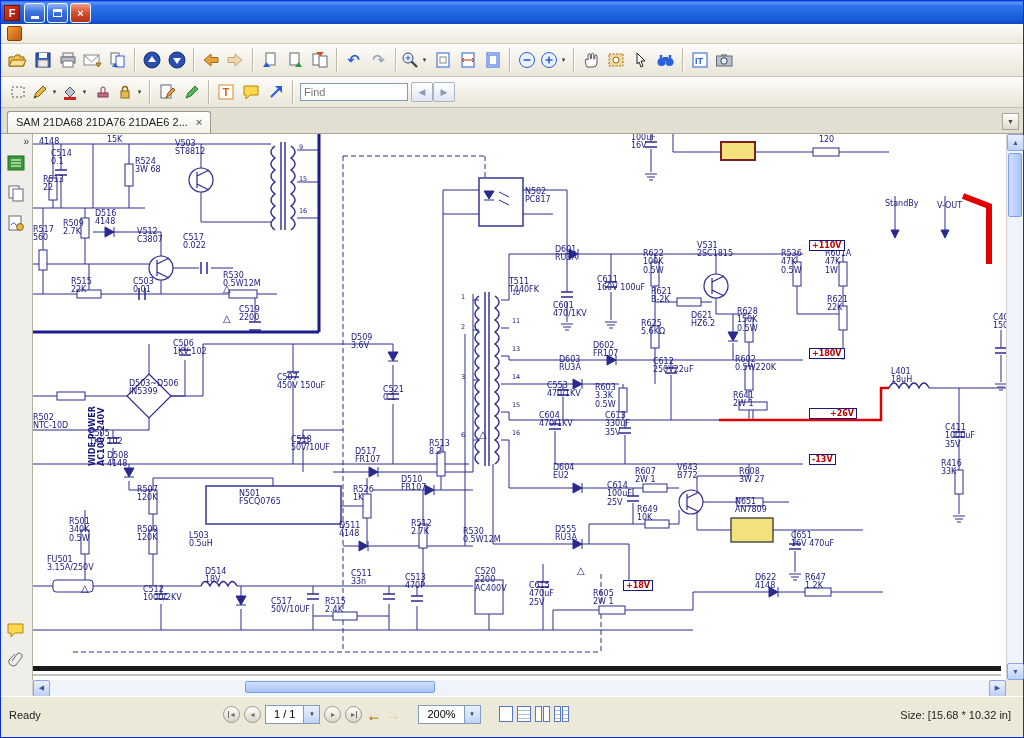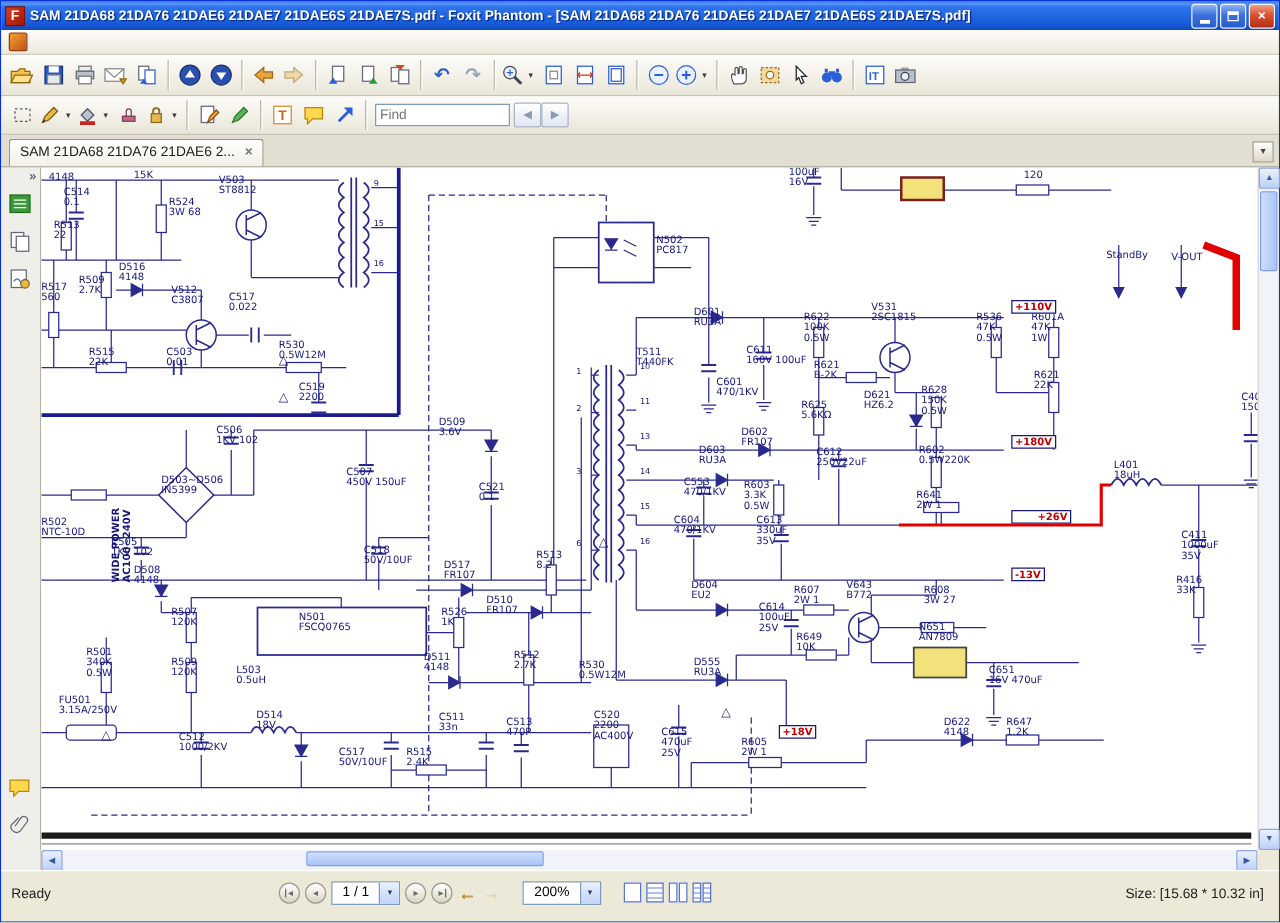--- a/index.html
+++ b/index.html
@@ -107,21 +107,20 @@
   .lic2 i { width:7px; height:16px; border:1px solid #5577cc; background:#fff; display:block; }
   .sizetxt { position:absolute; right:12px; top:12px; color:#222; }
 </style>
 </head>
 <body>
 
 <div class="app">
 
   <div class="titlebar">
     <div class="app-ico">F</div>
-    <div class="title-text">SAM 21DA68 21DA76 21DAE6 21DAE7 21DAE6S 21DAE7S.pdf - Foxit Phantom - [SAM 21DA68 21DA76 21DAE6 21DAE7 21DAE6S 21DAE7S.pdf]</div>
     <div class="winbtns">
       <div class="wbtn">
           <span class="minbar"></span>
         </div>
       <div class="wbtn">
           <span class="rest"></span>
         </div>
       <div class="wbtn close">
           <span>×</span>
         </div>
@@ -545,21 +544,21 @@
           <div class="slabel" style="left: 322px; top: 314px;">D517
 FR107</div>
           <div class="slabel" style="left: 396px; top: 306px;">R513
 8.2</div>
           <div class="slabel" style="left: 104px; top: 352px;">R507
 120K</div>
           <div class="slabel" style="left: 206px; top: 356px;">N501
 FSCQ0765</div>
           <div class="slabel" style="left: 320px; top: 352px;">R526
 1K</div>
-          <div class="slabel" style="left: 356px; top: 342px;">D510
+          <div class="slabel" style="left: 368px; top: 342px;">D510
 FR107</div>
           <div class="slabel" style="left: 104px; top: 392px;">R509
 120K</div>
           <div class="slabel" style="left: 156px; top: 398px;">L503
 0.5uH</div>
           <div class="slabel" style="left: 306px; top: 388px;">D511
 4148</div>
           <div class="slabel" style="left: 378px; top: 386px;">R512
 2.7K</div>
           <div class="slabel" style="left: 430px; top: 394px;">R530
@@ -583,21 +582,21 @@
           <div class="slabel" style="left: 238px; top: 464px;">C517
 50V/10UF</div>
           <div class="slabel" style="left: 292px; top: 464px;">R515
 2.4K</div>
           <div class="slabel" style="left: 476px; top: 144px;">T511
 T440FK</div>
           <div class="slabel" style="left: 492px; top: 54px;">N502
 PC817</div>
           <div class="slabel" style="left: 522px; top: 112px;">D601
 RU3A</div>
-          <div class="slabel" style="left: 520px; top: 168px; margin-left: 20px;">C601
+          <div class="slabel" style="left: 520px; top: 168px;">C601
 470/1KV</div>
           <div class="slabel" style="left: 564px; top: 142px;">C611
 160V 100uF</div>
           <div class="slabel" style="left: 610px; top: 116px;">R622
 100K
 0.5W</div>
           <div class="slabel" style="left: 664px; top: 108px;">V531
 2SC1815</div>
           <div class="slabel" style="left: 618px; top: 154px;">R621
 B-2K</div>

